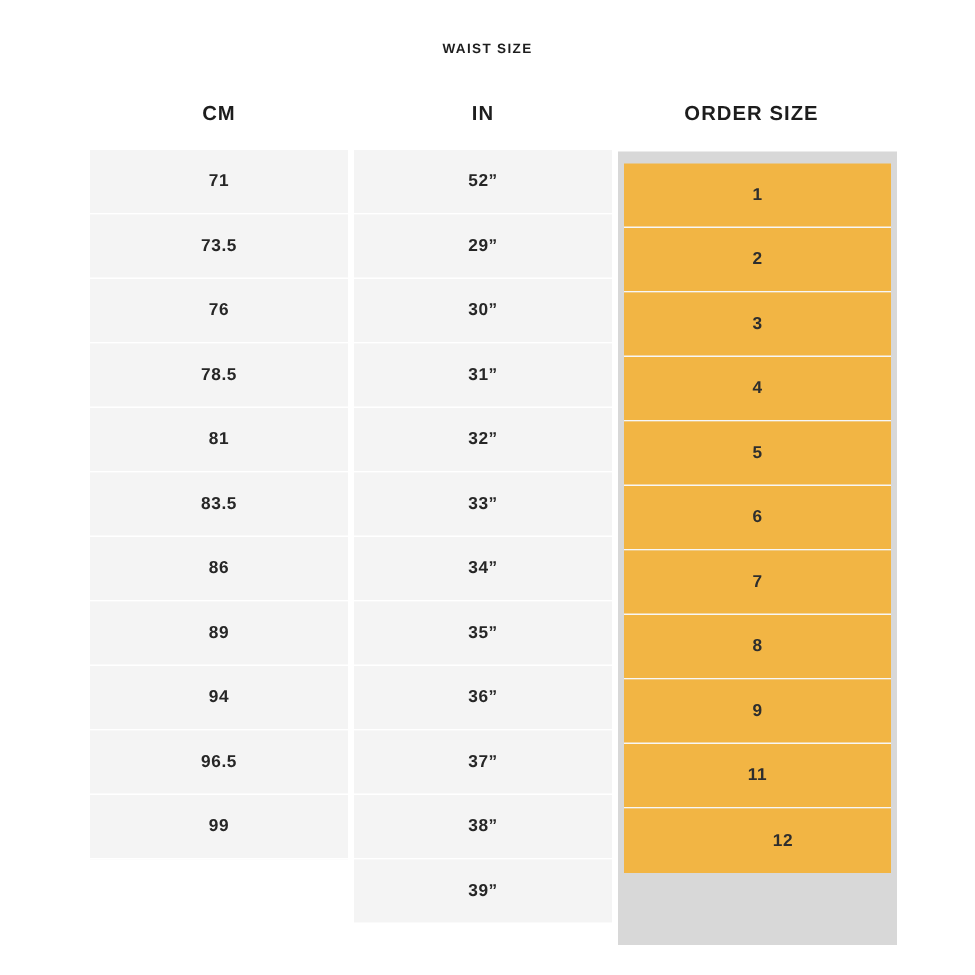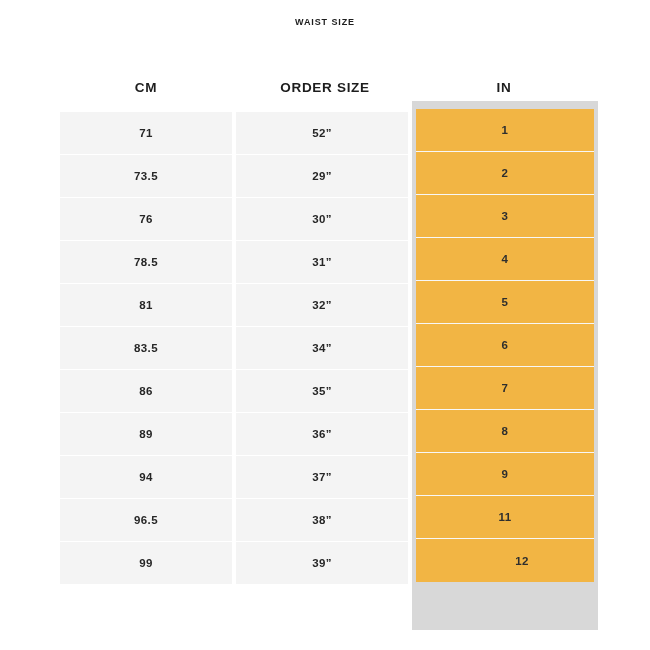--- a/index.html
+++ b/index.html
@@ -19,25 +19,25 @@
     width: 650px;
     height: 650px;
     box-sizing: border-box;
   }
   .chart-title {
     text-align: center;
     font-size: 9px;
     font-weight: bold;
     letter-spacing: 0.9px;
     color: #1d1d1d;
-    padding-top: 17px;
+    padding-top: 27px;
   }
   .table-wrap {
     position: absolute;
-    top: 62px;
+    top: 50px;
     left: 60px;
     width: 530px;
   }
   .head-row {
     display: flex;
     align-items: center;
     height: 50px;
   }
   .head-cell {
     font-size: 13.5px;
@@ -115,22 +115,22 @@
         <div class="cell cell-order" style="height: 43px;">8</div>
         <div class="cell cell-order" style="height: 43px;">9</div>
         <div class="cell cell-order" style="height: 43px;">11</div>
         <div class="cell cell-order" style="height: 43px; padding-left: 34px;">12</div>
       </div>
   </div>
 
   <div class="table-wrap">
     <div class="head-row">
       <div class="head-cell col-cm">CM</div>
+      <div class="head-cell col-in">IN</div>
       <div class="head-cell col-order">ORDER SIZE</div>
-      <div class="head-cell col-in">IN</div>
     </div>
 
     <div class="rows-area plain-cols">
       <div class="stack col-cm">
           <div class="cell cell-plain">71</div>
           <div class="cell cell-plain">73.5</div>
           <div class="cell cell-plain">76</div>
           <div class="cell cell-plain">78.5</div>
           <div class="cell cell-plain">81</div>
           <div class="cell cell-plain">83.5</div>
@@ -139,20 +139,21 @@
           <div class="cell cell-plain">94</div>
           <div class="cell cell-plain">96.5</div>
           <div class="cell cell-plain">99</div>
         </div>
       <div class="stack col-in">
           <div class="cell cell-plain">52”</div>
           <div class="cell cell-plain">29”</div>
           <div class="cell cell-plain">30”</div>
           <div class="cell cell-plain">31”</div>
           <div class="cell cell-plain">32”</div>
+          <div class="cell cell-plain">33”</div>
           <div class="cell cell-plain">34”</div>
           <div class="cell cell-plain">35”</div>
           <div class="cell cell-plain">36”</div>
           <div class="cell cell-plain">37”</div>
           <div class="cell cell-plain">38”</div>
           <div class="cell cell-plain">39”</div>
         </div>
     </div>
   </div>
 

